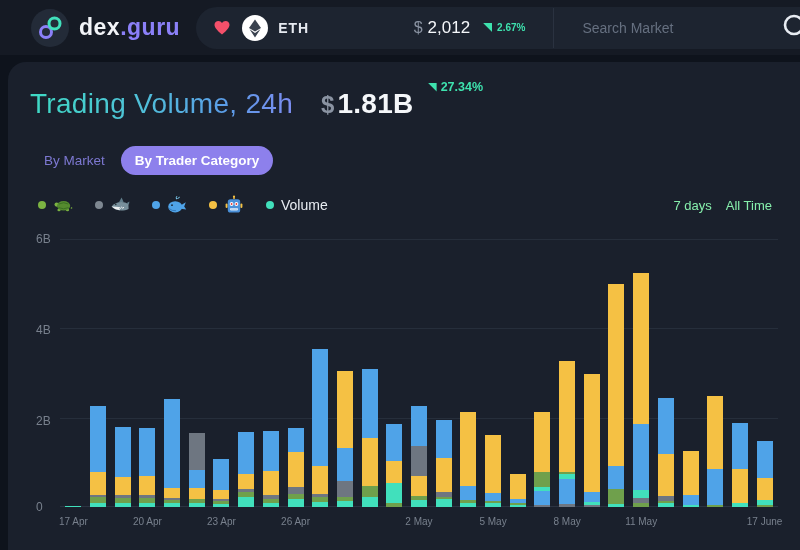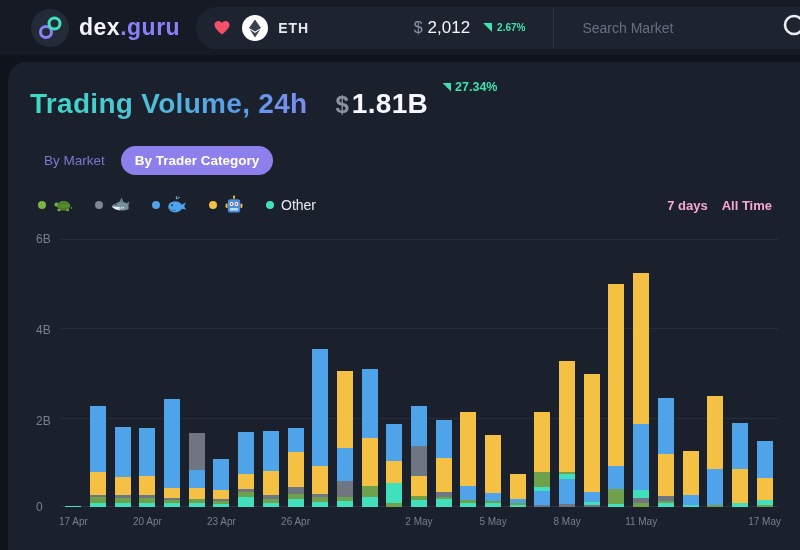--- a/index.html
+++ b/index.html
@@ -24,39 +24,39 @@
   .price-val { color:#f5f7fa; font-size:17px; font-weight:normal; }
   .tri { width:9px; height:9px; background:#3ee2ae; clip-path:polygon(0 0,100% 0,100% 100%); display:inline-block; }
   .pct { color:#3ee2ae; font-size:10px; font-weight:bold; }
   .vdivider { width:1px; height:40px; background:#2a3240; margin:0 18px; }
   .search-ph { color:#667080; font-size:14px; white-space:nowrap; }
   .mag-wrap { margin-left:auto; width:22px; overflow:visible; }
   
   .card { margin:7px 0 0 8px; height:488px; background:#1a202c; border-radius:18px 0 0 0; padding:26px 12px 0 22px; }
   .title-row { display:flex; align-items:center; }
   .page-title {
-    font-size:28px; font-weight:bold; letter-spacing:.3px;
+    font-size:28px; font-weight:normal; letter-spacing:.3px;
     background:linear-gradient(90deg,#3edac4 0%,#4fc2d8 40%,#5b9ce8 75%,#7c8cf0 100%);
     -webkit-background-clip:text; background-clip:text; color:transparent;
   }
   .total-group { display:flex; align-items:baseline; margin-left:28px; gap:3px; }
   .total-cur { color:#8a93a2; font-size:24px; font-weight:bold; }
   .total-val { color:#f5f7fa; font-size:28px; font-weight:800; letter-spacing:.3px; }
   .change-group { display:flex; align-items:center; gap:4px; margin-left:14px; align-self:flex-start; margin-top:-8px; }
   .change-group .pct { font-size:12.5px; }
   .tabs-row { margin-top:26px; display:flex; align-items:center; gap:16px; padding-left:14px; }
   .tab { background:none; border:none; font-family:inherit; font-size:13.5px; color:#7d78d2; cursor:pointer; }
   .tab.active { background:#8d80ec; color:#ffffff; padding:7px 14px; border-radius:17px; font-weight:bold; }
   .controls-row { margin-top:20px; display:flex; align-items:center; padding-left:8px; }
   .legend { display:flex; align-items:center; gap:22px; }
   .legend-item { display:flex; align-items:center; gap:7px; }
   .dot { width:8px; height:8px; border-radius:50%; display:inline-block; }
   .legend-other { font-size:14px; color:#e8ecf2; }
   .ranges { margin-left:auto; margin-right:16px; display:flex; align-items:center; gap:14px; }
-  .range { background:none; border:none; font-family:inherit; font-size:13px; color:#f9a8d4; cursor:pointer; white-space:nowrap;font-weight:bold; }
+  .range { background:none; border:none; font-family:inherit; font-size:13px; color:#86efac; cursor:pointer; white-space:nowrap; }
   .range.active { background:#a89ef3; color:#20263a; padding:6px 12px; border-radius:15px; font-weight:bold; }
   
   .chart { position:relative; height:302px; margin:18px 10px 0 6px; }
   .plot { position:absolute; left:24px; right:0; top:6px; bottom:28px; }
   .gridline { position:absolute; left:0; right:0; height:1px; background:#262e3b; }
   .gridline.base { background:#2b3342; }
   .ylab { position:absolute; left:0; width:22px; font-size:12px; color:#78808d; }
   .bars { position:absolute; left:0; right:0; top:0; bottom:0; display:flex; align-items:flex-end; padding:0 1px; }
   .slot { flex:1; position:relative; display:flex; align-items:flex-end; justify-content:center; height:100%; }
   .bar { width:16px; display:flex; flex-direction:column-reverse; }
@@ -176,21 +176,21 @@
           <circle cx="7.6" cy="9" r="1.9" fill="#ffffff"></circle>
           <circle cx="12.4" cy="9" r="1.9" fill="#ffffff"></circle>
           <circle cx="7.6" cy="9" r=".9" fill="#e53935"></circle>
           <circle cx="12.4" cy="9" r=".9" fill="#e53935"></circle>
           <rect x="6.2" y="13" width="7.6" height="2.6" rx="1" fill="#ffffff"></rect>
           <path d="M8 13 v2.6 M10 13 v2.6 M12 13 v2.6" stroke="#4a90d9" stroke-width=".7"></path>
         </svg>
       </span>
       <span class="legend-item">
         <span class="dot" style="background: rgb(65, 224, 188);"></span>
-        <span class="legend-other">Other</span>
+        <span class="legend-other">Volume</span>
       </span>
     </div>
     <div class="ranges">
       <button class="range">7 days</button>
       <button class="range">All Time</button>
     </div>
   </div>
 
   <div class="chart">
     <span class="ylab" style="top:-1px;">6B</span>
@@ -446,19 +446,19 @@
               <div class="seg" style="height: 46.0067px; background: rgb(79, 163, 232);"></div>
             </div>
           </div>
           <div class="slot">
             <div class="bar">
               <div class="seg" style="height: 1.78667px; background: rgb(111, 160, 76);"></div>
               <div class="seg" style="height: 4.91333px; background: rgb(65, 224, 188);"></div>
               <div class="seg" style="height: 22.78px; background: rgb(245, 193, 68);"></div>
               <div class="seg" style="height: 36.18px; background: rgb(79, 163, 232);"></div>
             </div>
-            <span class="xlab">17 May</span>
+            <span class="xlab">17 June</span>
           </div>
         </div>
     </div>
   </div>
 
 </main>
 
 </body></html>

